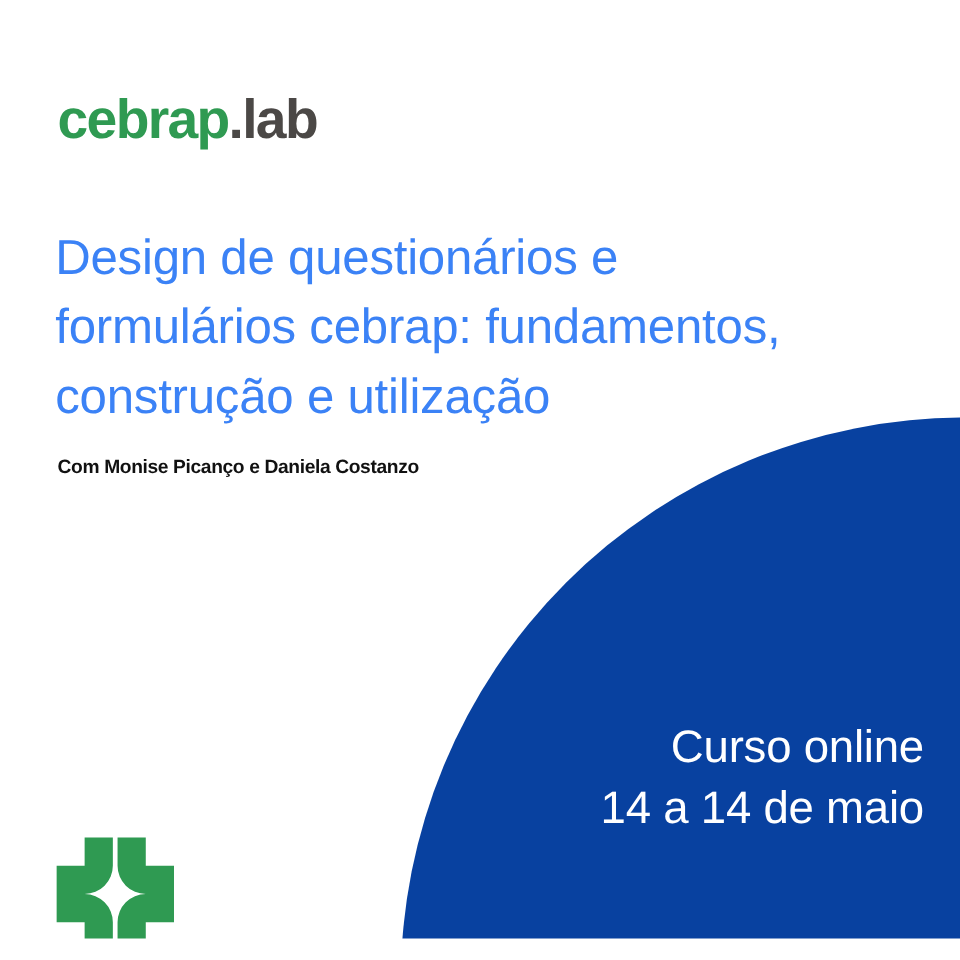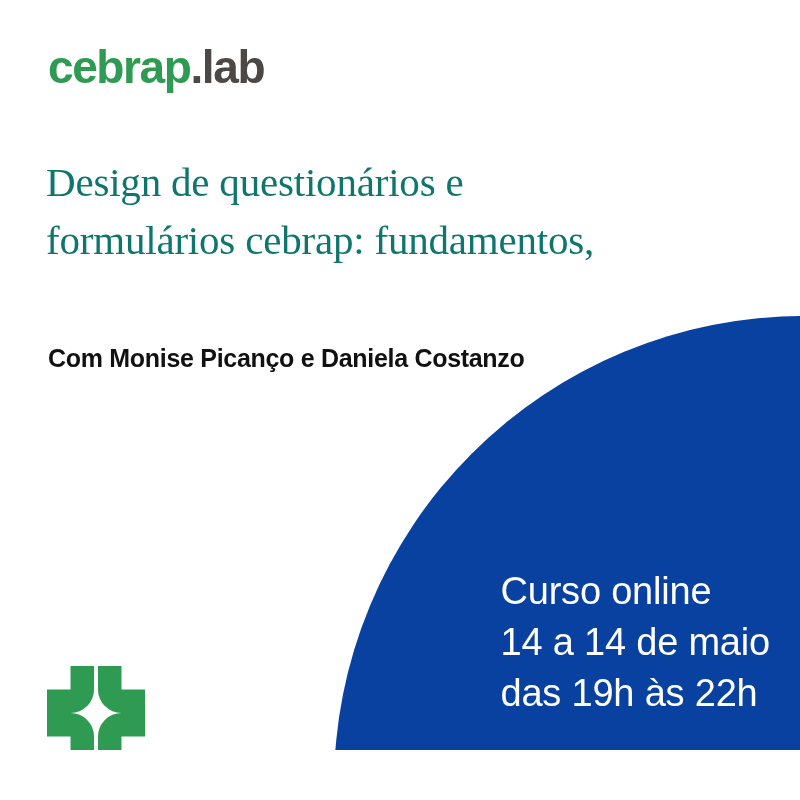--- a/index.html
+++ b/index.html
@@ -13,20 +13,21 @@
     font-family: "Liberation Sans", sans-serif;
     overflow: hidden;
   }
 
   #poster {
     position: relative;
     width: 800px;
     height: 750px;
     background: #ffffff;
     overflow: hidden;
+    margin-top: 32px;
   }
 
   
   .blue-circle {
     position: absolute;
     left: 334px;
     top: 316px;
     width: 940px;
     height: 940px;
     border-radius: 50%;
@@ -50,50 +51,51 @@
   .brand .brand-green { color: #2F9A52; }
   .brand .brand-dark  { color: #4B4846; }
 
   
   .course-title {
     position: absolute;
     left: 46px;
     top: 126px;
     width: 720px;
     z-index: 3;
-    color: #0f766e;
-    font-family: Liberation Serif, serif;
+    color: #3b82f6;
+    font-family: Liberation Sans, sans-serif;
     font-weight: normal;
     font-size: 41px;
     line-height: 58px;
     letter-spacing: -0.2px;
   }
   .course-title .tline { display: block; white-space: nowrap; }
 
   
   .instructors {
     position: absolute;
     left: 48px;
     top: 343px;
     z-index: 3;
     color: #111111;
     font-family: "Liberation Sans", sans-serif;
     font-weight: bold;
-    font-size: 25px;
+    font-size: 16px;
     line-height: 30px;
     letter-spacing: -0.3px;
     white-space: nowrap;
   }
 
   
   .details {
     position: absolute;
     right: 30px;
     top: 566px;
     z-index: 3;
+    text-align: right;
     color: #ffffff;
     font-family: "Liberation Sans", sans-serif;
     font-weight: normal;
     font-size: 38px;
     line-height: 51px;
     letter-spacing: -0.2px;
   }
   .details .dline { display: block; white-space: nowrap; }
 
   
@@ -114,28 +116,28 @@
 
   <div class="blue-circle"></div>
 
   <div class="brand">
     <span class="brand-green">cebrap</span><span class="brand-dark">.lab</span>
   </div>
 
   <h1 class="course-title">
     <span class="tline">Design de questionários e</span>
     <span class="tline">formulários cebrap: fundamentos,</span>
+    <span class="tline">construção e utilização</span>
   </h1>
 
   <div class="instructors">Com Monise Picanço e Daniela Costanzo</div>
 
   <div class="details">
     <span class="dline">Curso online</span>
     <span class="dline">14 a 14 de maio</span>
-    <span class="dline">das 19h às 22h</span>
   </div>
 
   <div class="clover">
     <svg viewBox="0 0 100 100" xmlns="http://www.w3.org/2000/svg" aria-hidden="true">
       <g fill="#2F9A52">
 
         <path d="M48 2 L48 26 A24 24 0 0 1 24 50 L0 50 L0 26 L24 26 L24 2 Z"></path>
 
         <path d="M52 2 L52 26 A24 24 0 0 0 76 50 L100 50 L100 26 L76 26 L76 2 Z"></path>
 

